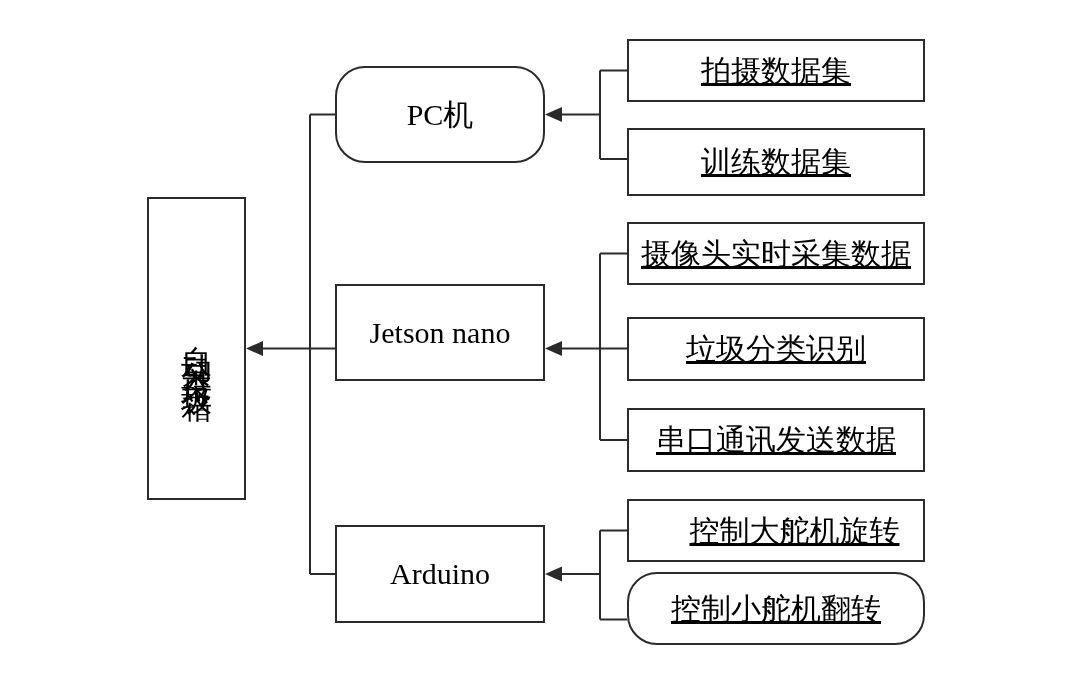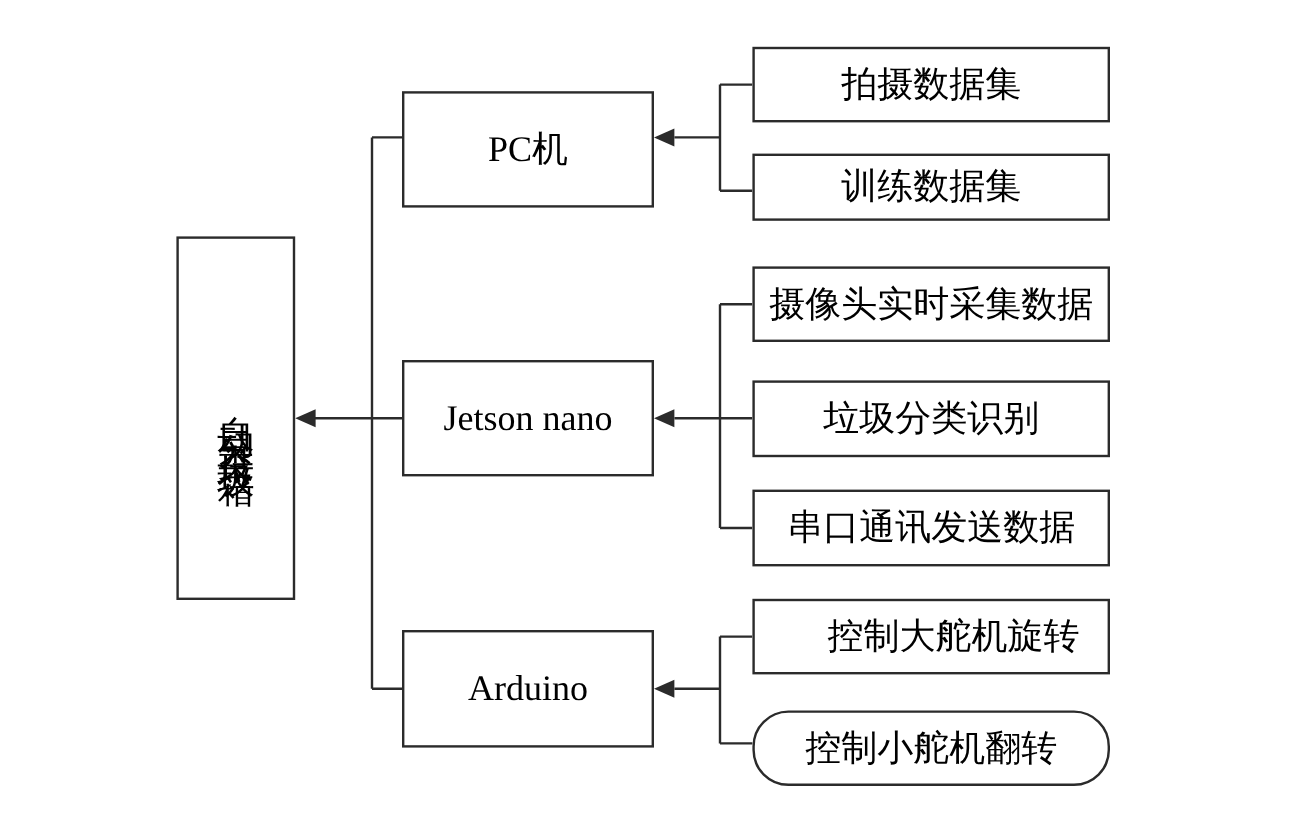--- a/index.html
+++ b/index.html
@@ -32,31 +32,31 @@
   .root-box {
     left: 147px; top: 197px; width: 99px; height: 303px;
   }
   .root-box .vtext {
     writing-mode: vertical-lr;
     text-orientation: upright;
     letter-spacing: 8px;
     font-size: 31px;
   }
   .mod-box { left: 335px; width: 210px; }
-  .mod-pc      { top: 76px;  height: 97px; }
-  .mod-jetson  { top: 300px; height: 97px; }
+  .mod-pc      { top: 66px;  height: 97px; border-radius: 30px; }
+  .mod-jetson  { top: 284px; height: 97px; }
   .mod-arduino { top: 525px; height: 98px; text-align: center; }
-  .leaf-box { left: 627px; width: 298px; }
+  .leaf-box { left: 627px; width: 298px; text-decoration: underline; }
   .leaf-1 { top: 39px;  height: 63px; }
-  .leaf-2 { top: 128px; height: 56px; }
+  .leaf-2 { top: 128px; height: 68px; }
   .leaf-3 { top: 222px; height: 63px; }
   .leaf-4 { top: 317px; height: 64px; }
   .leaf-5 { top: 408px; height: 64px; }
   .leaf-6 { top: 499px; height: 63px; padding-left: 37px; }
-  .leaf-7 { top: 592px; height: 63px; border-radius: 30px; }
+  .leaf-7 { top: 572px; height: 73px; border-radius: 30px; }
   #connectors {
     position: absolute;
     left: 0; top: 0;
     width: 1079px; height: 678px;
   }
   #connectors path {
     stroke: #2b2b2b;
     stroke-width: 2;
     fill: none;
   }

